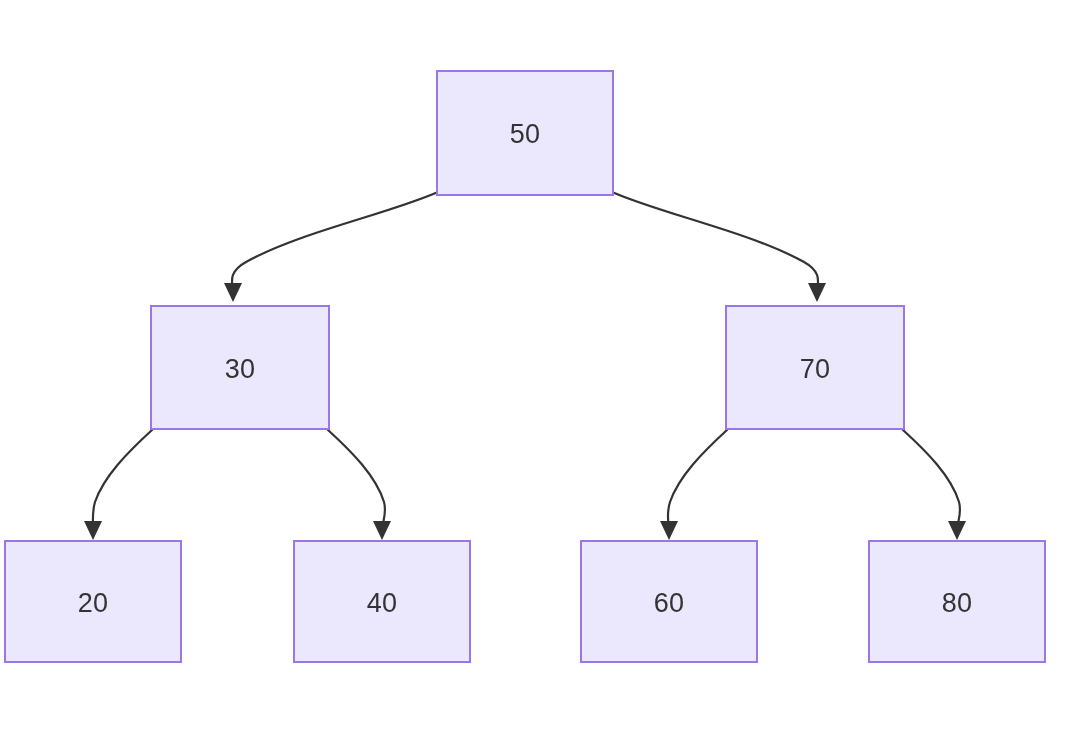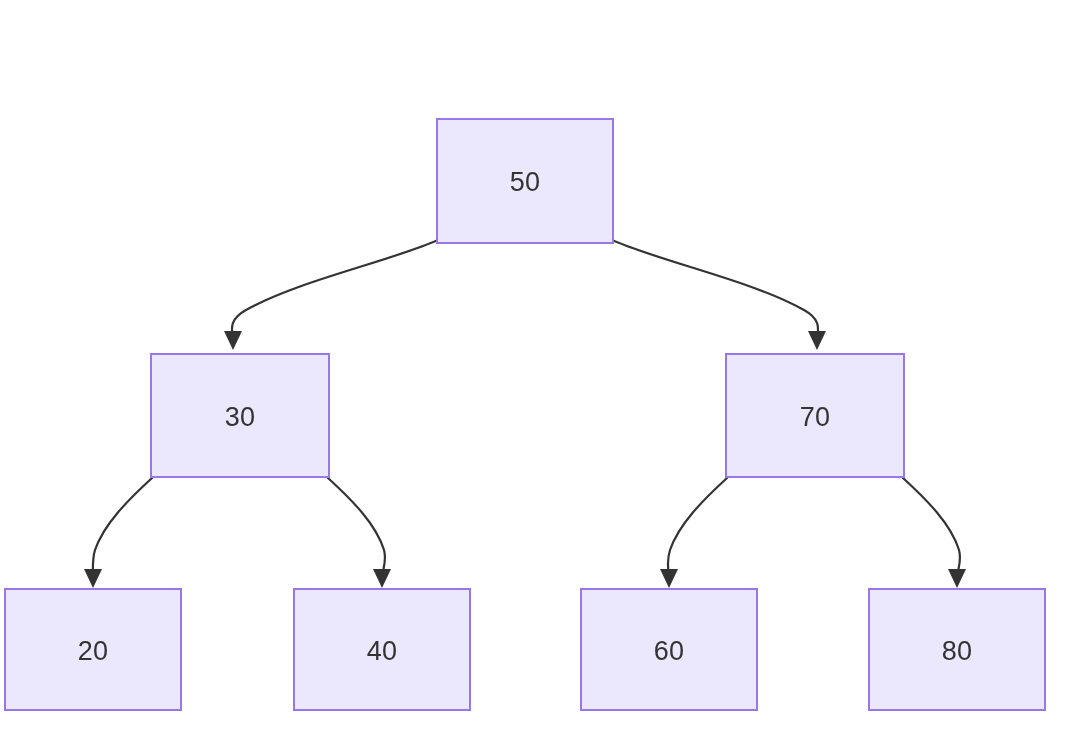--- a/index.html
+++ b/index.html
@@ -12,21 +12,20 @@
     width: 1065px;
     height: 754px;
     font-family: "Liberation Sans", sans-serif;
     overflow: hidden;
   }
   #diagram-root {
     position: relative;
     width: 1065px;
     height: 638px;
     background: #ffffff;
-    margin-top: 48px;
   }
   svg.diagram-canvas {
     position: absolute;
     top: 0;
     left: 0;
     width: 1065px;
     height: 754px;
     display: block;
   }
   .node-box {

